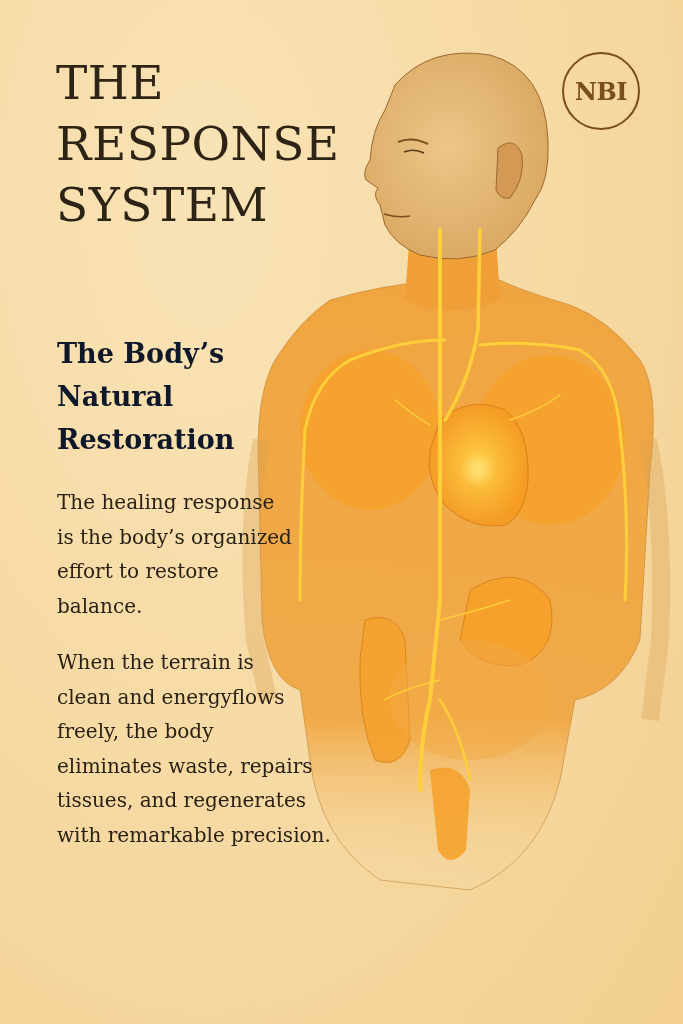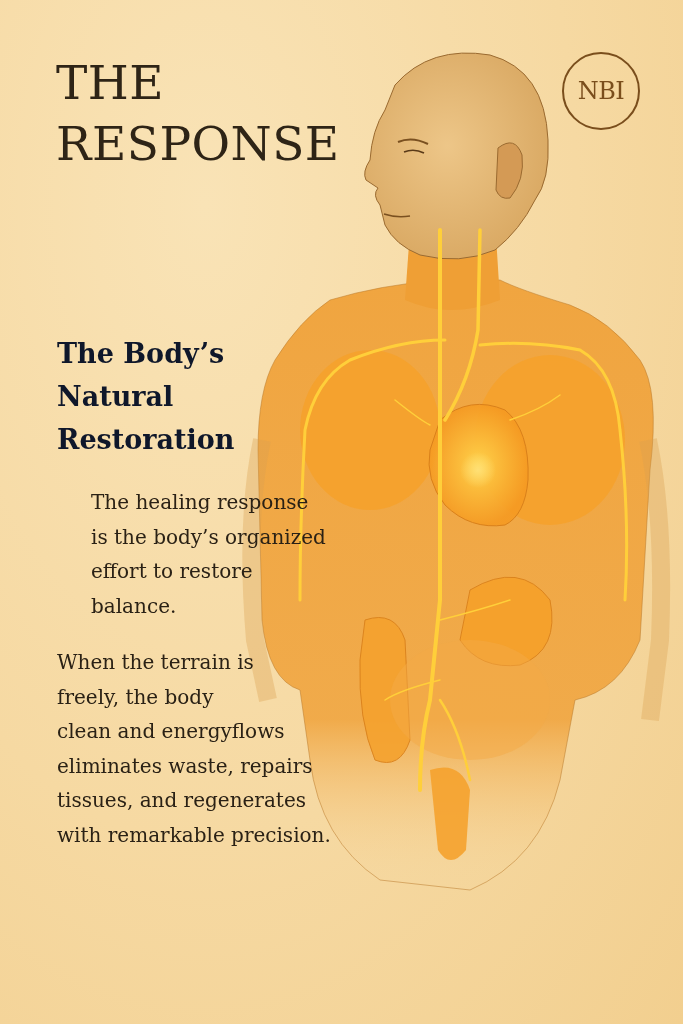--- a/index.html
+++ b/index.html
@@ -20,26 +20,26 @@
     position: absolute; left: 57px; top: 332px; margin: 0;
     font-family: "DejaVu Serif", serif; font-weight: bold;
     font-size: 27px; line-height: 43px; color: #0f172a;
   }
   .subtitle span { display: block; }
   .para {
     position: absolute; left: 57px; margin: 0;
     font-family: "DejaVu Serif", serif; font-size: 20px; line-height: 34.5px; color: #2a2115;
   }
   .para span { display: block; white-space: nowrap; }
-  .p1 { top: 485px; margin-left: 34px; }
+  .p1 { top: 485px; }
   .p2 { top: 645px; }
   .logo {
     position: absolute; left: 562px; top: 52px; width: 78px; height: 78px;
     border: 2px solid #7a4e1c; border-radius: 50%; box-sizing: border-box;
-    display: flex; align-items: center; justify-content: center;
+    display: flex; align-items: center; justify-content: center; font-weight: bold;
   }
   .logo span { font-family: "DejaVu Serif", serif; font-size: 24px; color: #7a4e1c; letter-spacing: -0.5px; }
 </style>
 </head>
 <body>
 
 <svg class="illustration" viewBox="0 0 683 1024" xmlns="http://www.w3.org/2000/svg">
   <defs>
     <radialGradient id="bodyGrad" cx="0.5" cy="0.4" r="0.6">
       <stop offset="0" stop-color="#f7a22c"></stop>
@@ -104,35 +104,36 @@
   </g>
 </svg>
 
 <div class="logo">
   <span>NBI</span>
 </div>
 
 <h1 class="title">
   <span>THE</span>
   <span>RESPONSE</span>
+  <span>SYSTEM</span>
 </h1>
 
 <h2 class="subtitle">
   <span>The Body’s</span>
   <span>Natural</span>
   <span>Restoration</span>
 </h2>
 
 <p class="para p1">
   <span>The healing response</span>
   <span>is the body’s organized</span>
   <span>effort to restore</span>
   <span>balance.</span>
 </p>
 
 <p class="para p2">
   <span>When the terrain is</span>
+  <span>clean and energyflows</span>
   <span>freely, the body</span>
-  <span>clean and energyflows</span>
   <span>eliminates waste, repairs</span>
   <span>tissues, and regenerates</span>
   <span>with remarkable precision.</span>
 </p>
 
 </body></html>

